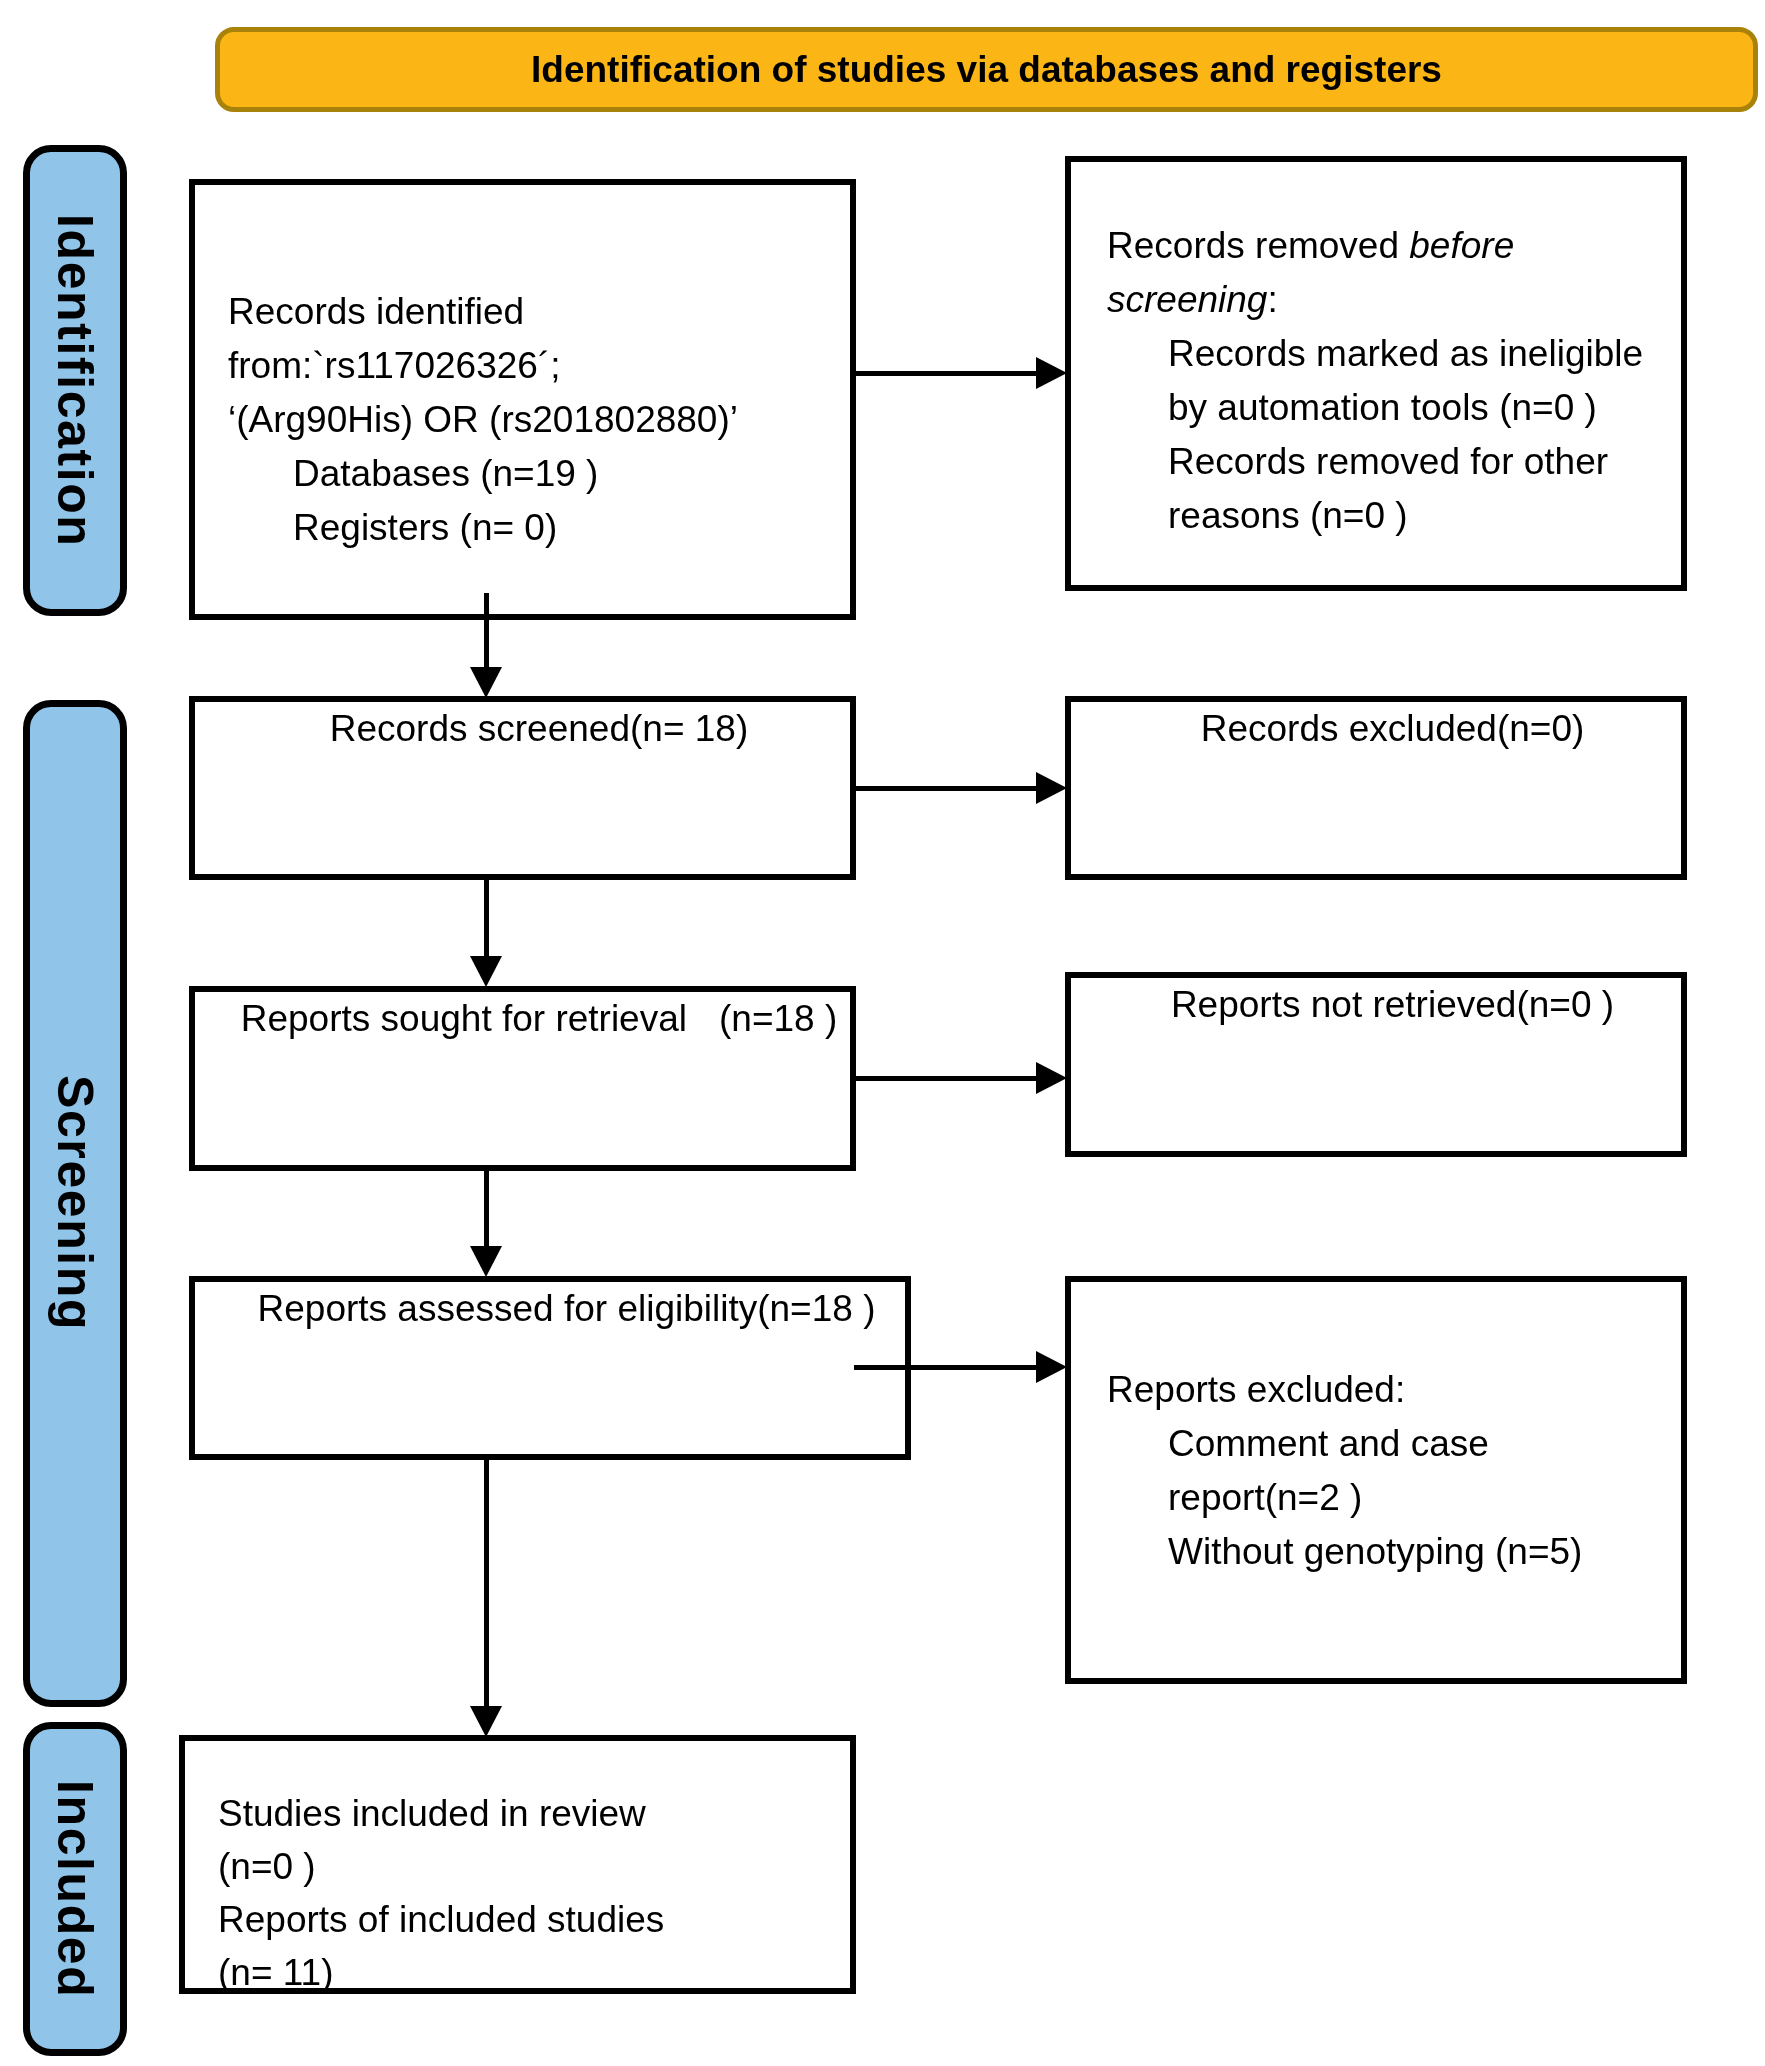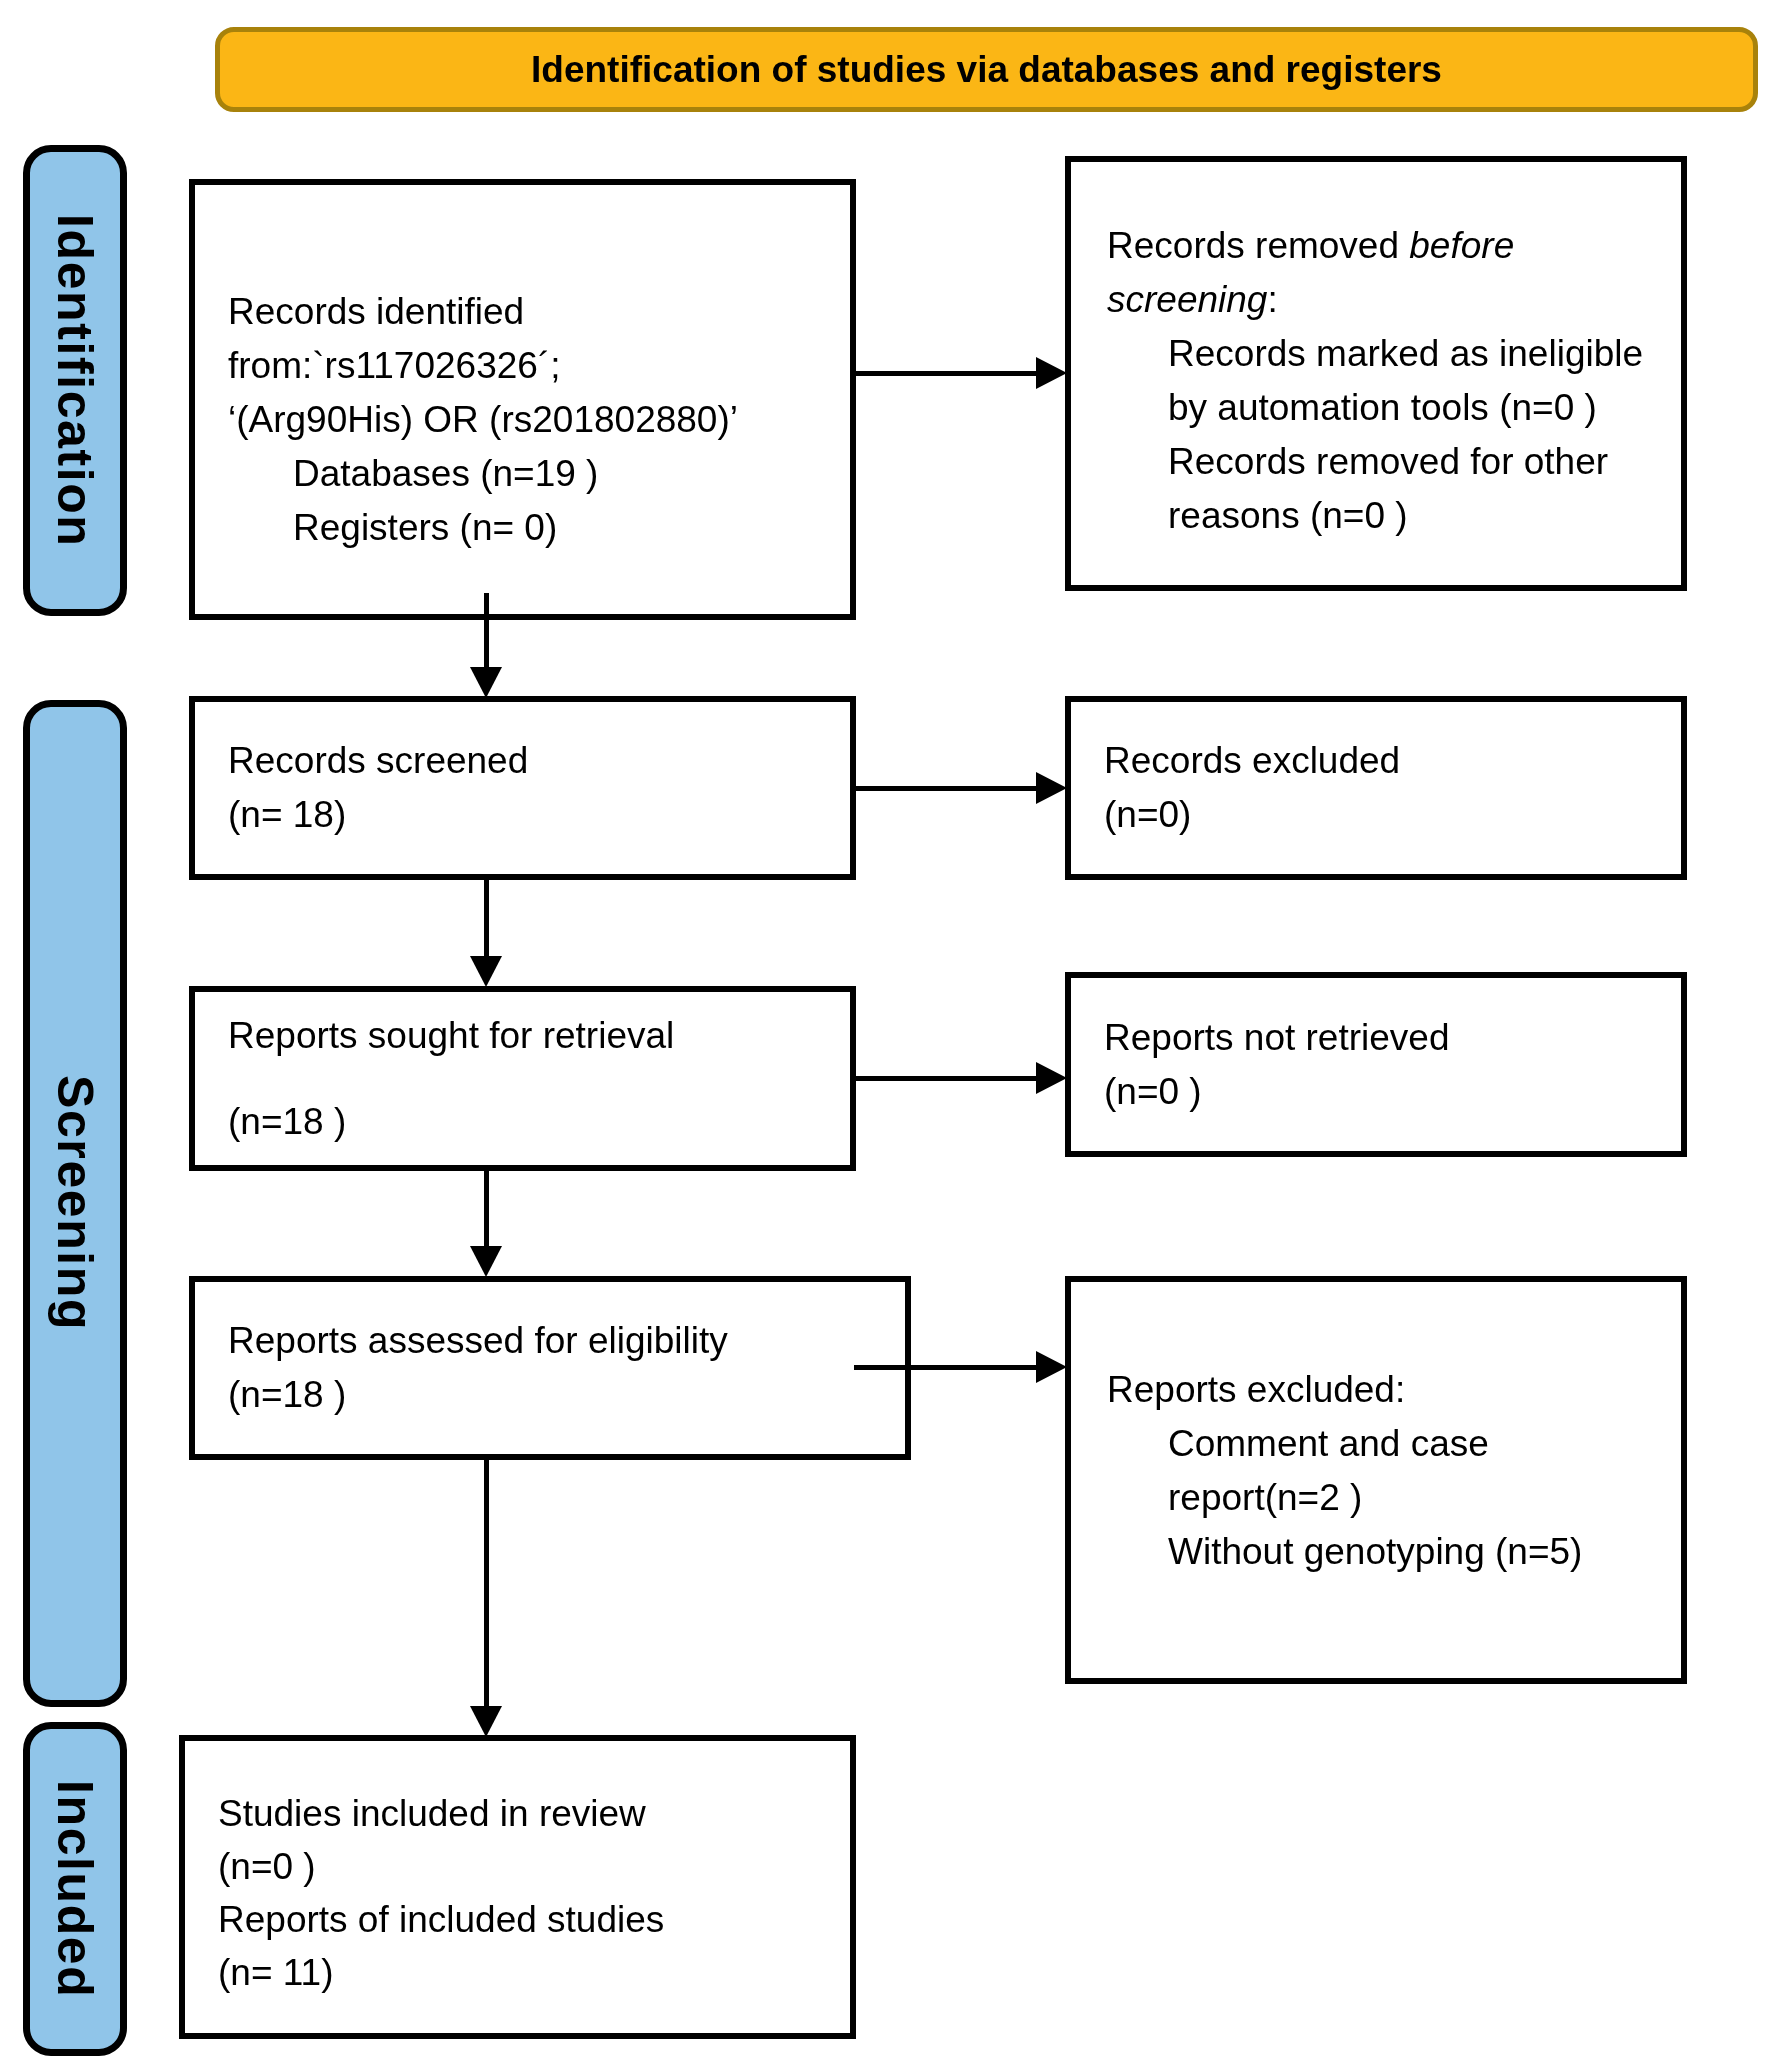--- a/index.html
+++ b/index.html
@@ -51,22 +51,22 @@
     font-size:37px; line-height:54px;
   }
   #box-identified   { left:189px;  top:148px;  width:667px; height:441px; padding:100px 16px 0 33px;margin-top:31px; }
   #box-removed      { left:1065px; top:156px;  width:622px; height:435px; padding:39px 15px 0 36px; }
   #box-screened     { left:189px;  top:696px; width:667px; height:184px; }
   #box-rexcluded    { left:1065px; top:696px; width:622px; height:184px; }
   #box-sought       { left:189px;  top:986px; width:667px; height:185px;gap:32px; }
   #box-notretrieved { left:1065px; top:972px; width:622px; height:185px; }
   #box-assessed     { left:189px;  top:1276px; width:722px; height:184px; }
   #box-repexcluded  { left:1065px; top:1276px; width:622px; height:408px; padding:81px 19.5px 0 36px; }
-  #box-included     { left:179px;  top:1735px; width:677px; height:304px; padding:46px 5px 0 33px; line-height:53px; }
-  .center2{ display:flex; flex-direction:column; justify-content:center; padding-left:33px; }
+  #box-included     { left:179px;  top:1735px; width:677px; height:259px; padding:46px 5px 0 33px; line-height:53px; }
+  .center2{ display:flex; flex-direction:row; justify-content:center; padding-left:33px; }
   .indent{ padding-left:65px; }
   .item{ padding-left:61px; }
   .heading{ max-width:497px;margin-top:18px; }
   .gap{ }
   .hline{ position:absolute; height:4.9px; background:var(--line-color); }
   .hhead{ position:absolute; width:0; height:0;
           border-top:16px solid transparent; border-bottom:16px solid transparent;
           border-left:31px solid var(--line-color); }
   .vline{ position:absolute; width:4.9px; background:var(--line-color); }
   .vhead{ position:absolute; width:0; height:0;

